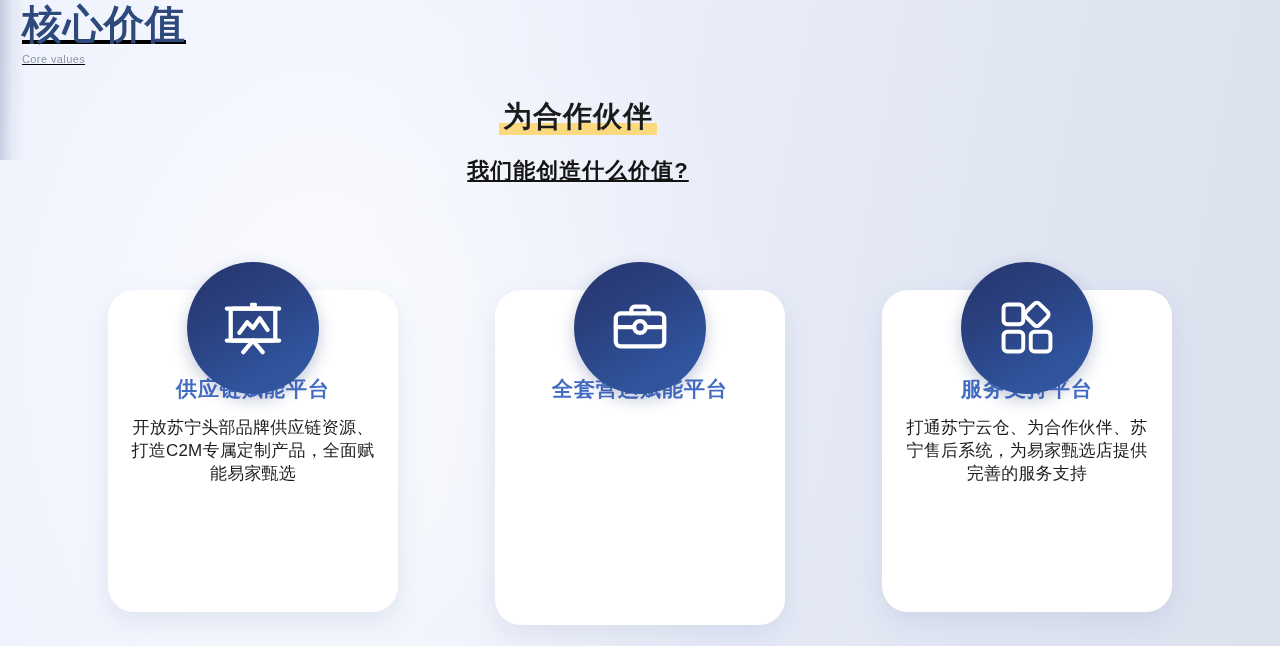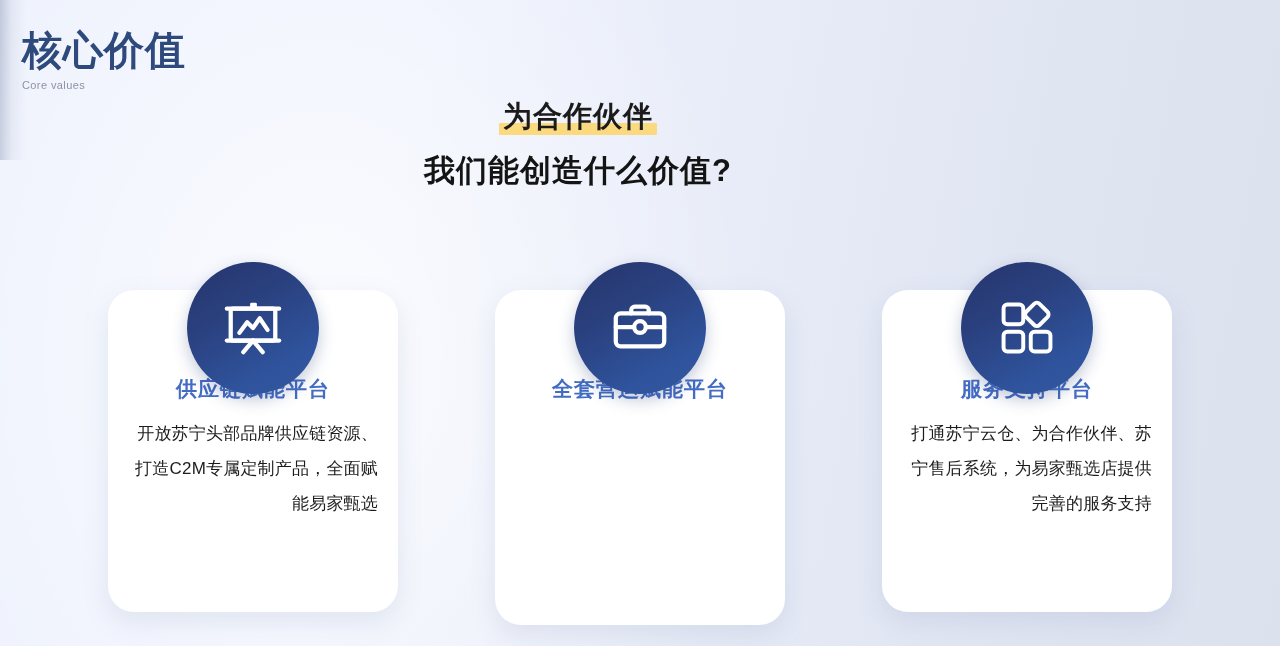--- a/index.html
+++ b/index.html
@@ -43,22 +43,23 @@
     left: -10%; top: -40%;
     width: 70%; height: 190%;
     background: radial-gradient(ellipse at center, rgba(255,255,255,0.75) 0%, rgba(255,255,255,0) 68%);
     pointer-events: none;
   }
 
   
   .section-label {
     position: absolute;
     left: 22px;
-    top: 26px;
+    top: 0;
     z-index: 4;
+    text-decoration: underline;
   }
   .section-label .cn {
     font-size: 40px;
     font-weight: bold;
     color: #2e4a7d;
     letter-spacing: 1px;
     line-height: 48px;
     text-shadow: 0 1px 0 rgba(255,255,255,0.55);
   }
   .section-label .en {
@@ -93,25 +94,26 @@
     left: 0;
     right: 0;
     bottom: 1px;
     height: 12px;
     background: #fad97f;
     z-index: -1;
     border-radius: 1px;
   }
   .headline .line2 {
     margin-top: 14px;
-    font-size: 31px;
+    font-size: 22px;
     font-weight: bold;
     color: #141414;
     letter-spacing: 1px;
     line-height: 42px;
+    text-decoration: underline;
   }
 
   
   .cards {
     position: absolute;
     top: 290px;
     left: 0;
     width: 1280px;
     height: 356px;
     z-index: 3;
@@ -151,24 +153,24 @@
     font-size: 21px;
     font-weight: bold;
     color: #436cc4;
     letter-spacing: 1px;
     line-height: 30px;
     margin: 0 0 12px 0;
   }
   .card-body {
     font-size: 17px;
     color: #1c1c1c;
-    line-height: 35px;
+    line-height: 23px;
     letter-spacing: 0.2px;
     margin: 0;
-    text-align: right;
+    text-align: center;
   }
 </style>
 </head>
 <body>
 
 <div id="slide">
 
   <div class="section-label">
     <div class="cn">核心价值</div>
     <div class="en">Core values</div>

